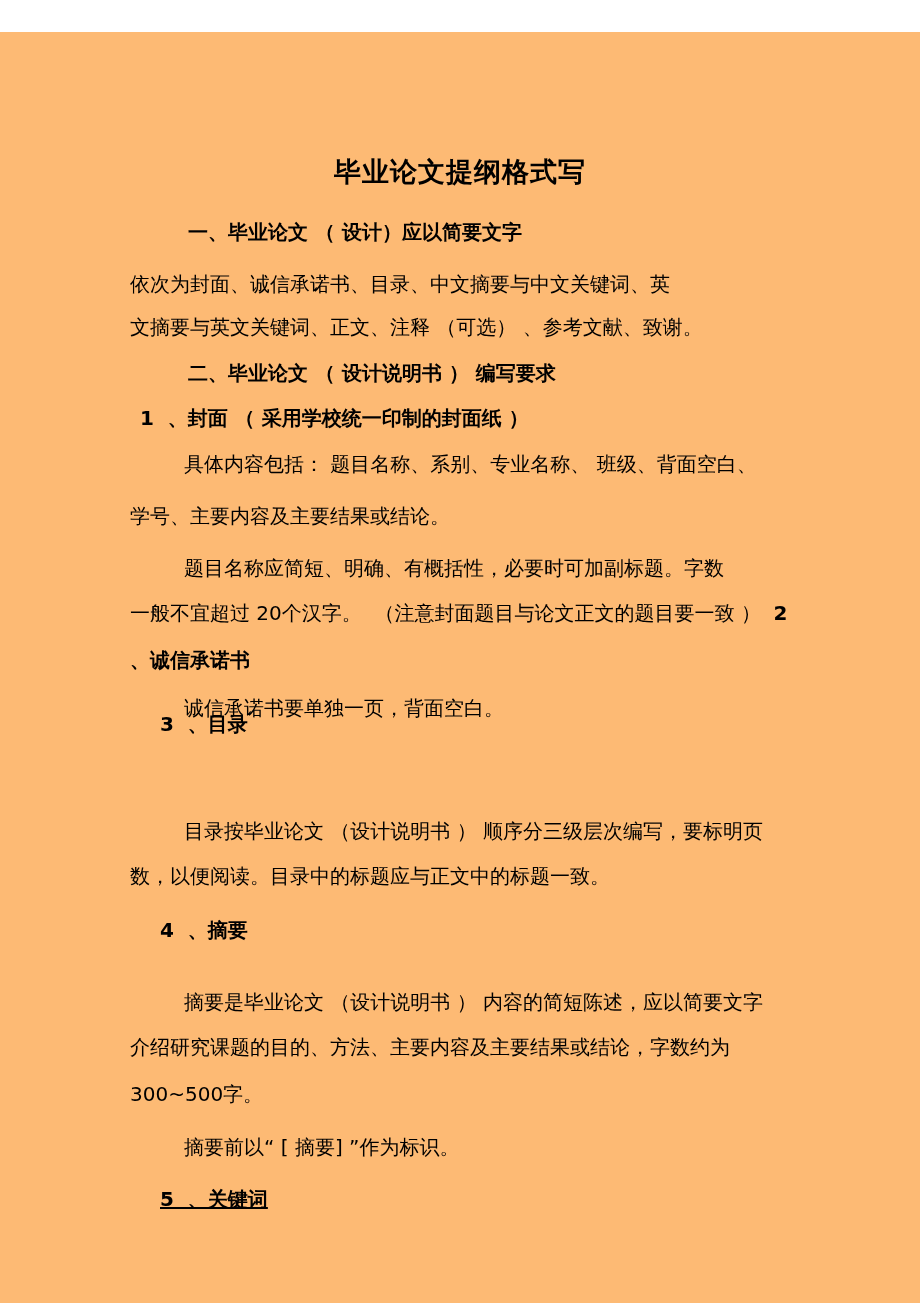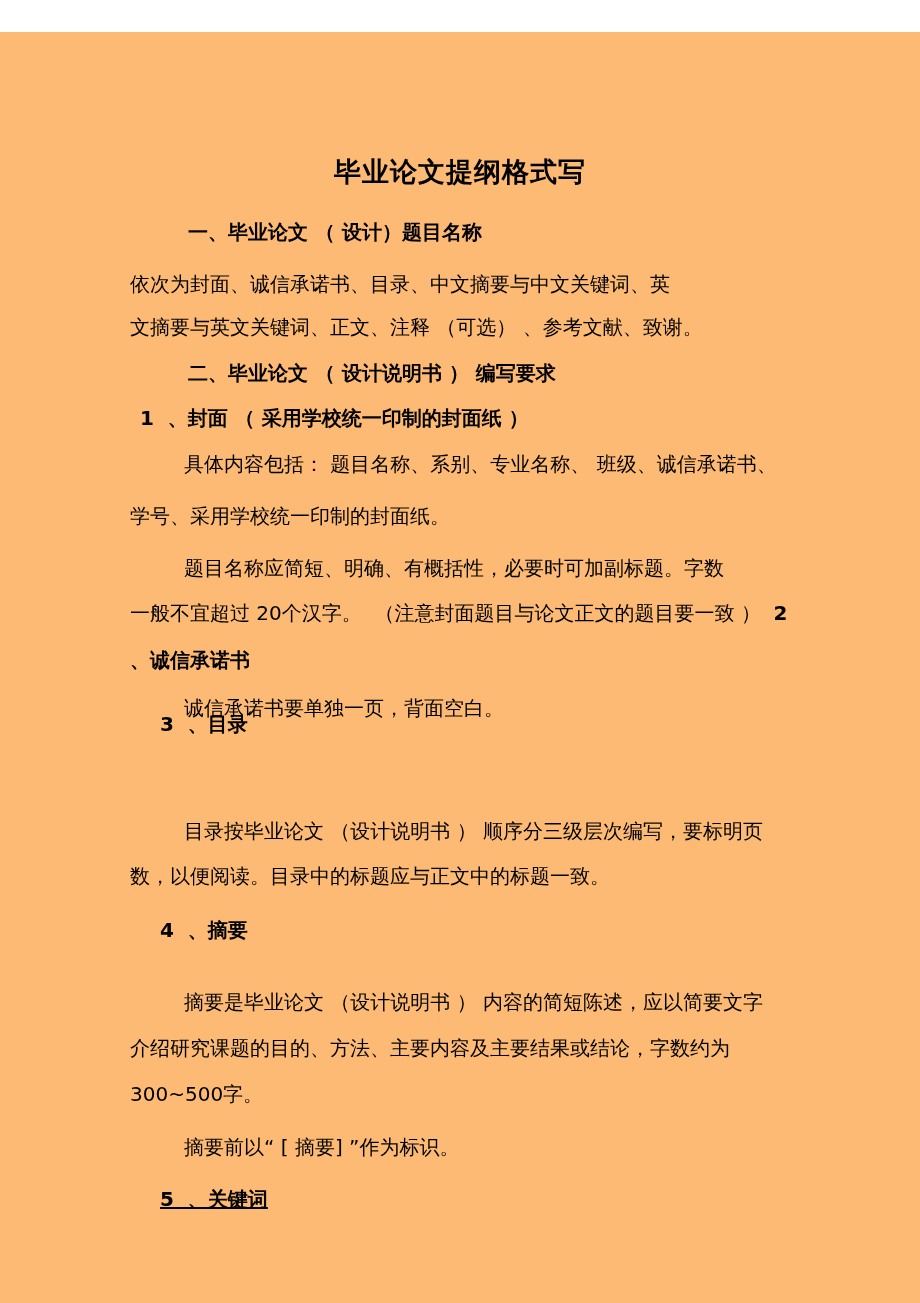--- a/index.html
+++ b/index.html
@@ -40,34 +40,34 @@
   .text-line .seg-normal {
     font-weight: normal;
   }
 </style>
 </head>
 <body>
 
 <div class="page" style="background: #fdba74; color: rgb(0, 0, 0); margin-top: 32px;">
   <div class="doc-title">毕业论文提纲格式写</div>
   <div>
-      <div class="text-line" style="top: 188px; left: 188px;"><span class="seg-bold">一、毕业论文 （ 设计）题目名称</span></div>
+      <div class="text-line" style="top: 188px; left: 188px;"><span class="seg-bold">一、毕业论文 （ 设计）应以简要文字</span></div>
       <div class="text-line" style="top: 240px; left: 130px;"><span class="seg-normal">依次为封面、诚信承诺书、目录、中文摘要与中文关键词、英</span></div>
       <div class="text-line" style="top: 283px; left: 130px;"><span class="seg-normal">文摘要与英文关键词、正文、注释 （可选） 、参考文献、致谢。</span></div>
       <div class="text-line" style="top: 329px; left: 188px;"><span class="seg-bold">二、毕业论文 （ 设计说明书 ） 编写要求</span></div>
       <div class="text-line" style="top: 374px; left: 140px;"><span class="seg-bold">1  、封面 （ 采用学校统一印制的封面纸 ）</span></div>
-      <div class="text-line" style="top: 420px; left: 184px;"><span class="seg-normal">具体内容包括： 题目名称、系别、专业名称、 班级、诚信承诺书、</span></div>
-      <div class="text-line" style="top: 472px; left: 130px;"><span class="seg-normal">学号、采用学校统一印制的封面纸。</span></div>
+      <div class="text-line" style="top: 420px; left: 184px;"><span class="seg-normal">具体内容包括： 题目名称、系别、专业名称、 班级、背面空白、</span></div>
+      <div class="text-line" style="top: 472px; left: 130px;"><span class="seg-normal">学号、主要内容及主要结果或结论。</span></div>
       <div class="text-line" style="top: 524px; left: 184px;"><span class="seg-normal">题目名称应简短、明确、有概括性，必要时可加副标题。字数</span></div>
       <div class="text-line" style="top: 569px; left: 130px;"><span class="seg-normal">一般不宜超过 20个汉字。  （注意封面题目与论文正文的题目要一致 ）  </span><span class="seg-bold">2</span></div>
       <div class="text-line" style="top: 616px; left: 130px;"><span class="seg-bold">、诚信承诺书</span></div>
       <div class="text-line" style="top: 664px; left: 184px;"><span class="seg-normal">诚信承诺书要单独一页，背面空白。</span></div>
       <div class="text-line" style="top: 680px; left: 160px;"><span class="seg-bold">3  、目录</span></div>
       <div class="text-line" style="top: 787px; left: 184px;"><span class="seg-normal">目录按毕业论文 （设计说明书 ） 顺序分三级层次编写，要标明页</span></div>
       <div class="text-line" style="top: 832px; left: 130px;"><span class="seg-normal">数，以便阅读。目录中的标题应与正文中的标题一致。</span></div>
       <div class="text-line" style="top: 886px; left: 160px;"><span class="seg-bold">4  、摘要</span></div>
       <div class="text-line" style="top: 958px; left: 184px;"><span class="seg-normal">摘要是毕业论文 （设计说明书 ） 内容的简短陈述，应以简要文字</span></div>
-      <div class="text-line" style="top: 1004px; left: 130px;"><span class="seg-normal">介绍研究课题的目的、方法、主要内容及主要结果或结论，字数约为</span></div>
+      <div class="text-line" style="top: 1004px; left: 130px; font-family: Liberation Mono, monospace;"><span class="seg-normal">介绍研究课题的目的、方法、主要内容及主要结果或结论，字数约为</span></div>
       <div class="text-line" style="top: 1050px; left: 130px;"><span class="seg-normal">300~500字。</span></div>
       <div class="text-line" style="top: 1103px; left: 184px;"><span class="seg-normal">摘要前以“ [ 摘要] ”作为标识。</span></div>
       <div class="text-line" style="top: 1155px; left: 160px; text-decoration: underline;"><span class="seg-bold">5  、关键词</span></div>
     </div>
 </div>
 
 </body></html>

